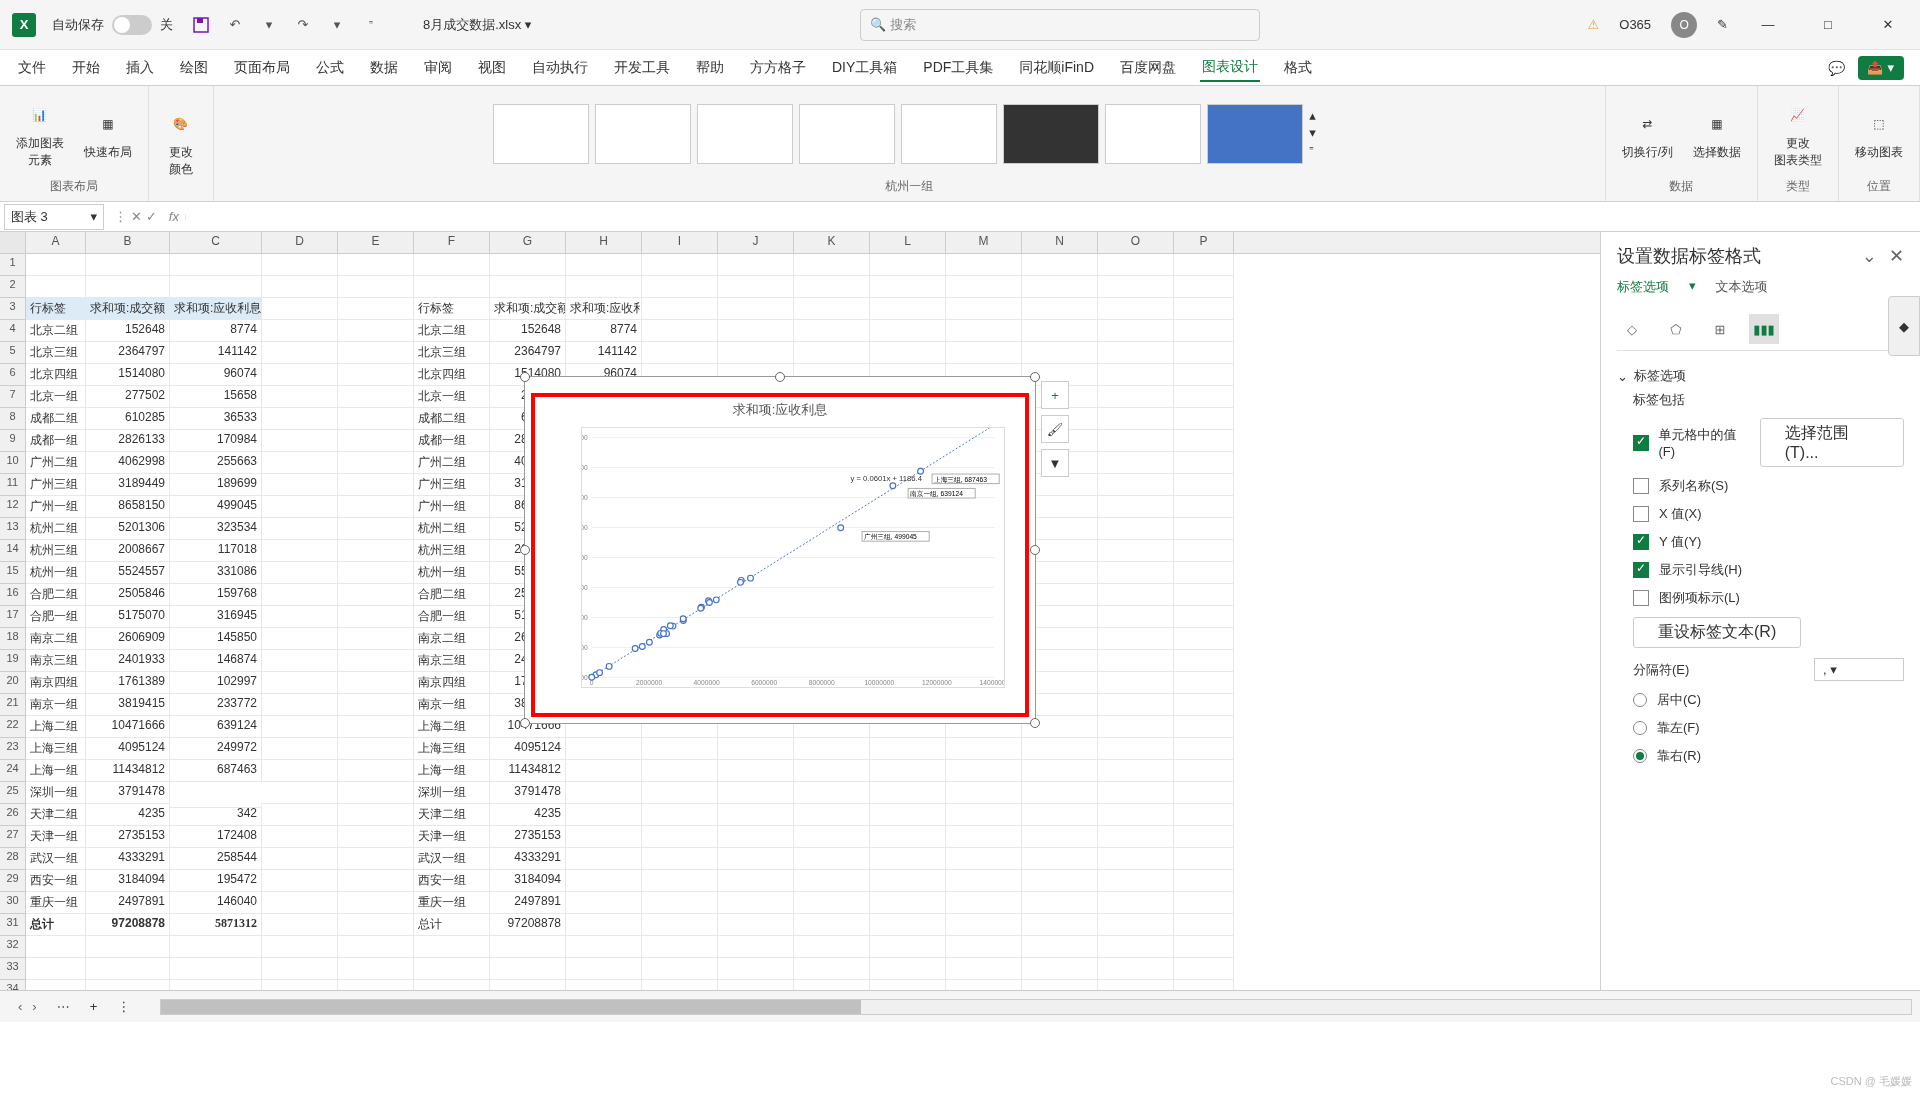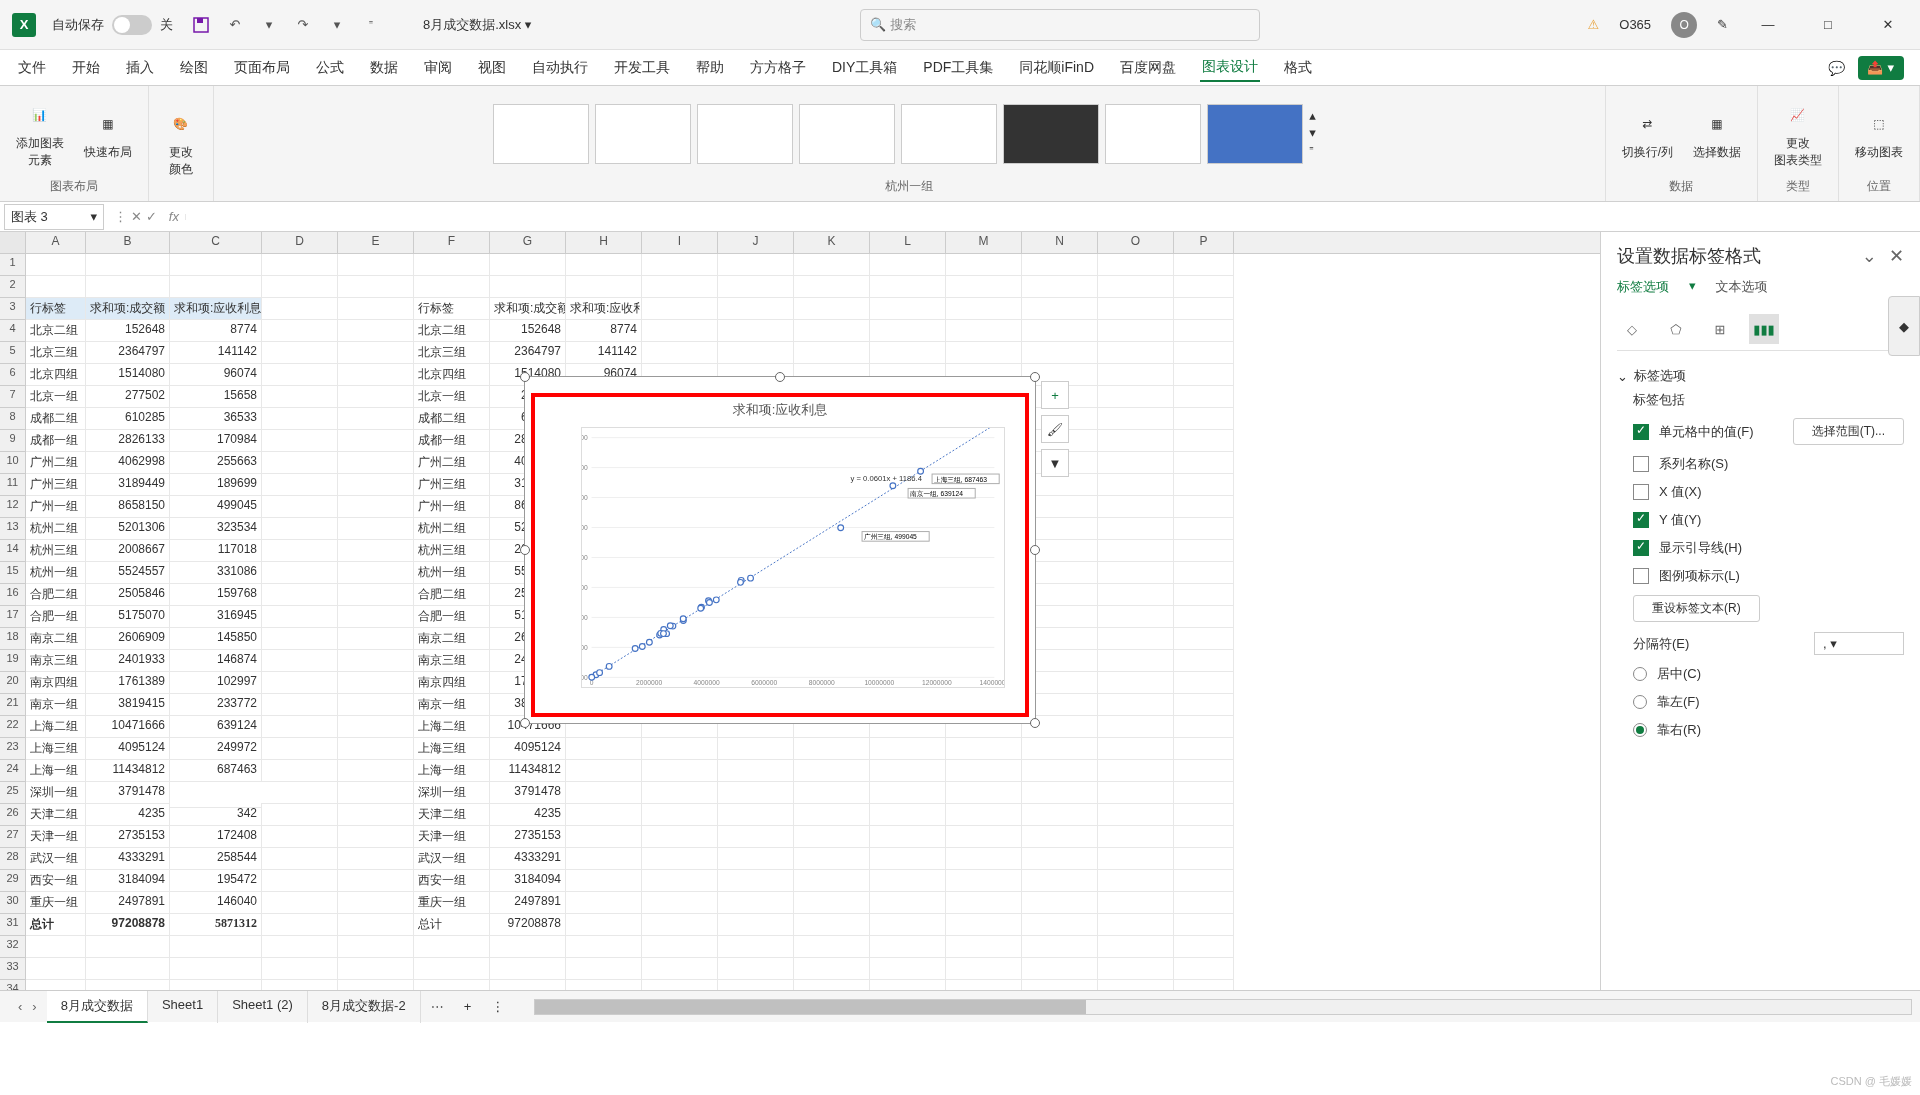--- a/index.html
+++ b/index.html
@@ -71,21 +71,21 @@
 .fp-icons{display:flex;gap:14px;padding:6px 0;border-bottom:1px solid #e0e0e0;margin-bottom:10px}
 .fp-icon{width:30px;height:30px;display:flex;align-items:center;justify-content:center;cursor:pointer;color:#666}
 .fp-icon.active{background:#e0e0e0;color:#107c41}
 .fp-section-hdr{display:flex;align-items:center;gap:6px;font-size:13px;padding:6px 0;cursor:pointer}
 .fp-opt{display:flex;align-items:center;gap:10px;padding:5px 0 5px 16px;font-size:13px}
 .fp-check{width:16px;height:16px;border:1px solid #888;background:#fff}
 .fp-check.checked{background:#107c41;border-color:#107c41;position:relative}
 .fp-check.checked::after{content:"✓";color:#fff;position:absolute;left:2px;top:-2px;font-size:12px}
 .fp-radio{width:14px;height:14px;border:1px solid #888;border-radius:50%;position:relative}
 .fp-radio.checked::after{content:"";width:8px;height:8px;background:#107c41;border-radius:50%;position:absolute;left:2px;top:2px}
-.fp-btn{border:1px solid #ccc;padding:4px 18px;border-radius:3px;cursor:pointer;font-size:12px}
+.fp-btn{border:1px solid #ccc;padding:4px 24px;border-radius:3px;cursor:pointer;font-size:16px}
 .fp-select{border:1px solid #ccc;padding:3px 8px;width:90px;margin-left:auto}
 
 .sheet-tabs{height:32px;border-top:1px solid #ccc;display:flex;align-items:center;padding:0 8px;background:#f5f5f5}
 .nav-arrows{display:flex;gap:10px;padding:0 10px;color:#666}
 .stab{padding:6px 14px;cursor:pointer;font-size:13px;border-right:1px solid #ddd}
 .stab.active{background:#fff;border-bottom:2px solid #107c41}
 .hscroll{flex:1;margin-left:20px;height:16px;background:#f0f0f0;border:1px solid #ccc;position:relative}
 .hscroll-thumb{position:absolute;left:0;width:40%;height:100%;background:#c0c0c0}
 
 .collapse-tab{position:absolute;right:0;top:296px;width:32px;height:60px;background:#f0f0f0;border:1px solid #ccc;border-radius:4px 0 0 4px;display:flex;align-items:center;justify-content:center}
@@ -1072,26 +1072,20 @@
       </div>
   </div>
   <div class="collapse-tab">◆</div>
 </div>
 
 <div class="sheet-tabs">
   <div class="nav-arrows">
     <span>‹</span>
     <span>›</span>
   </div>
-  <div id="sheet-tabs-list" style="display:flex">
-      <div class="stab active">8月成交数据</div>
-      <div class="stab">Sheet1</div>
-      <div class="stab">Sheet1 (2)</div>
-      <div class="stab">8月成交数据-2</div>
-    </div>
   <span style="padding:0 10px">⋯</span>
   <span style="padding:0 10px">+</span>
   <span style="padding:0 10px">⋮</span>
   <div class="hscroll">
       <div class="hscroll-thumb"></div>
     </div>
 </div>
 
 <div class="watermark">CSDN @ 毛媛媛</div>
 

